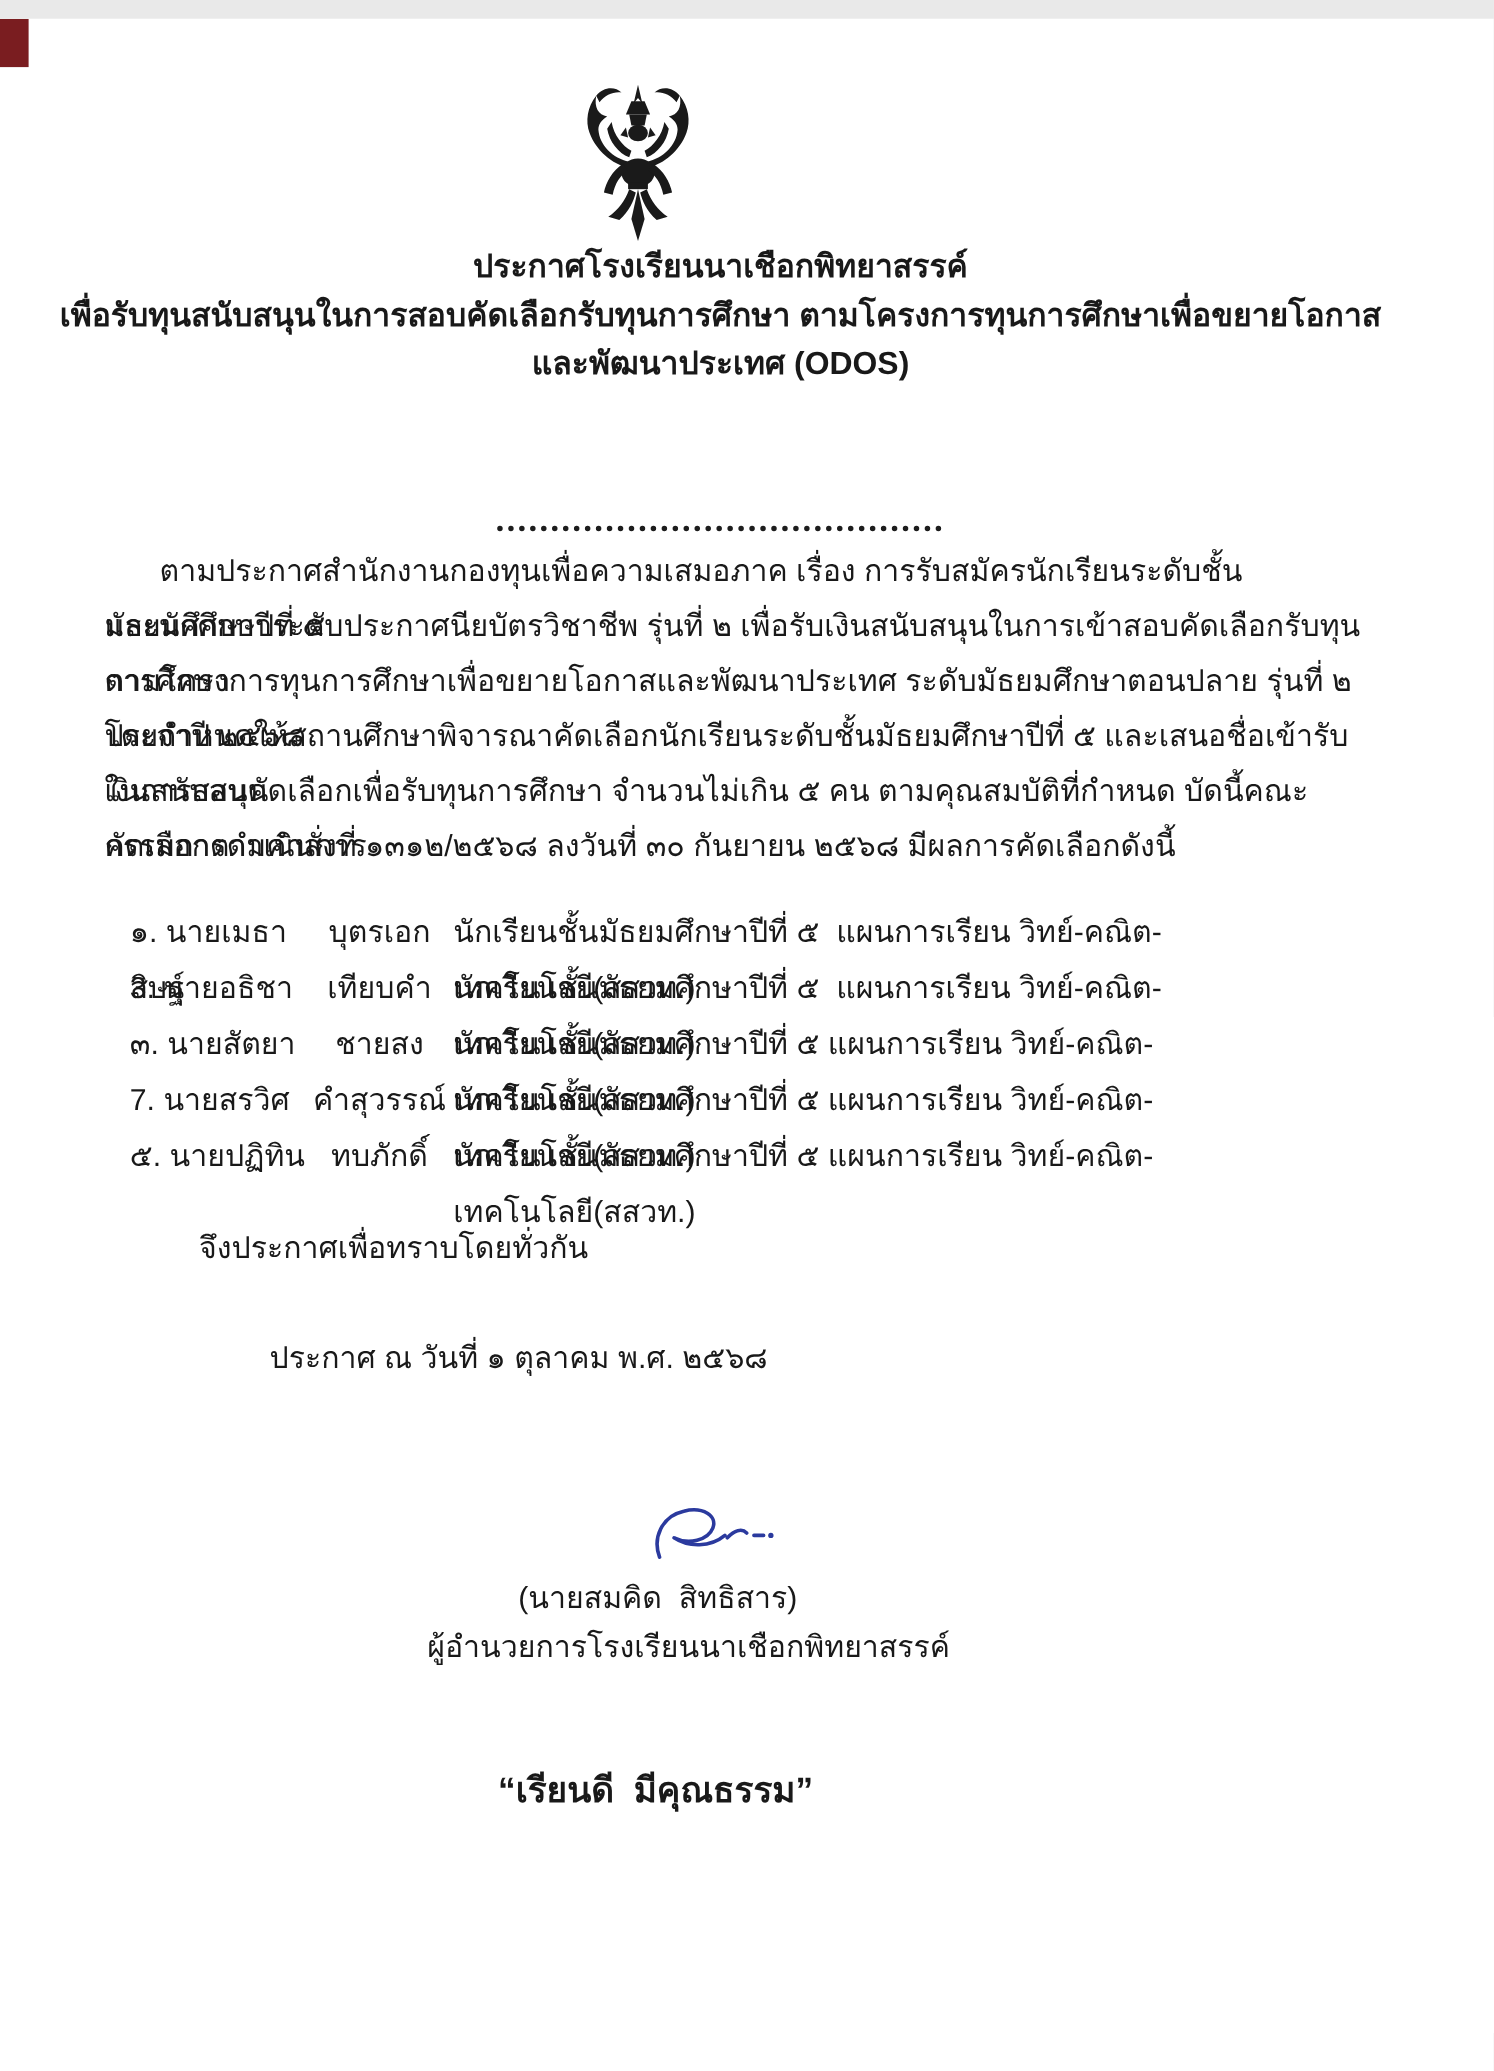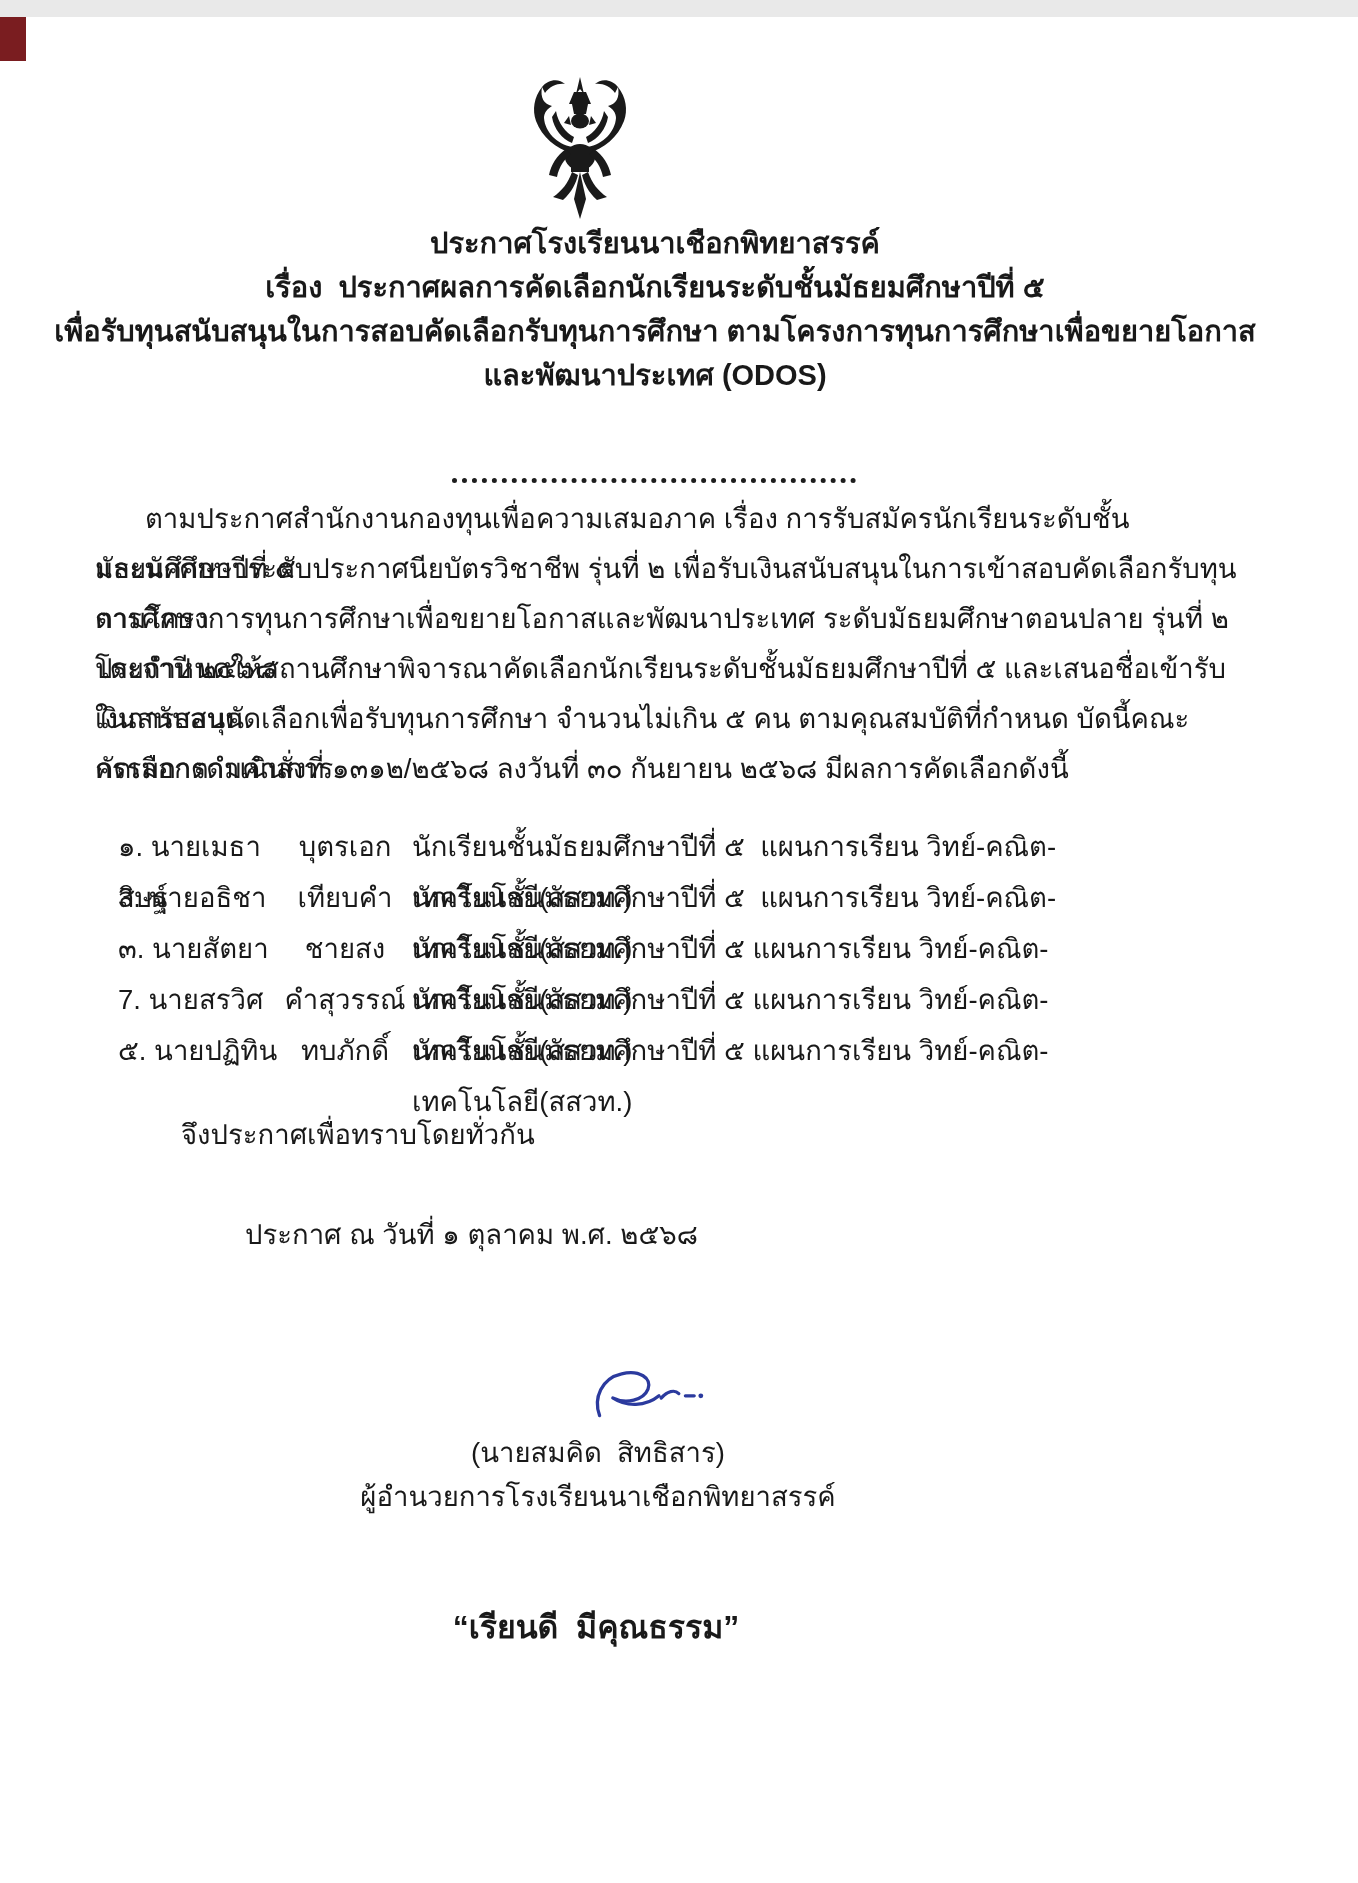--- a/index.html
+++ b/index.html
@@ -31,21 +31,21 @@
   .srow{display:flex;font-size:27.5px;line-height:51px;height:51px;}
   .s-col1{width:160px;flex:0 0 auto;}
   .s-col2{width:134px;flex:0 0 auto;text-align:center;}
   .s-col3{flex:1 1 auto;}
   
   .closing{position:absolute;top:1096px;left:181px;font-size:27.5px;line-height:44px;}
   .dateline{position:absolute;top:1196px;left:245px;font-size:27.5px;line-height:44px;}
   
   .signature{position:absolute;top:1348px;left:578px;width:140px;height:66px;}
   .signer-name{position:absolute;top:1414px;left:0;width:1196px;text-align:center;font-size:27.5px;line-height:44px;}
-  .signer-pos{position:absolute;top:1458px;left:0;width:1196px;text-align:center;font-size:27.5px;line-height:44px;}
+  .signer-pos{position:absolute;top:1458px;left:0;width:1196px;text-align:center;font-size:27.5px;line-height:44px;padding-left:28px;}
   
   .motto{position:absolute;top:1586px;left:0;width:1192px;text-align:center;font-weight:bold;font-size:32px;line-height:48px;}
 </style>
 </head>
 <body>
 
 <div class="page">
 
   <svg class="artifact" width="28" height="46" aria-hidden="true">
     <rect x="0" y="0" width="26" height="44" fill="#7a1d20"></rect>
@@ -76,21 +76,20 @@
     <path d="M80 72 C89 78 95 88 97 98 L89 100 C87 90 82 82 75 78 Z"></path>
 
     <path d="M58 95 C54 106 48 114 39 120 L49 123 C58 115 62 106 64 98 Z"></path>
     <path d="M74 95 C78 106 84 114 93 120 L83 123 C74 115 70 106 68 98 Z"></path>
 
     <path d="M66 95 L72 122 L66 142 L60 122 Z"></path>
   </svg>
 
   <div class="header">
     <div class="line t">ประกาศโรงเรียนนาเชือกพิทยาสรรค์</div>
-    <div class="line t">เรื่อง  ประกาศผลการคัดเลือกนักเรียนระดับชั้นมัธยมศึกษาปีที่ ๕</div>
     <div class="line t">เพื่อรับทุนสนับสนุนในการสอบคัดเลือกรับทุนการศึกษา ตามโครงการทุนการศึกษาเพื่อขยายโอกาส</div>
     <div class="line t">และพัฒนาประเทศ (ODOS)</div>
   </div>
 
   <div class="divider"></div>
 
   <div class="body-par">
     <div class="bline first t">ตามประกาศสำนักงานกองทุนเพื่อความเสมอภาค เรื่อง การรับสมัครนักเรียนระดับชั้นมัธยมศึกษาปีที่ ๕</div>
     <div class="bline t">และนักศึกษาระดับประกาศนียบัตรวิชาชีพ รุ่นที่ ๒ เพื่อรับเงินสนับสนุนในการเข้าสอบคัดเลือกรับทุนการศึกษา</div>
     <div class="bline t">ตามโครงการทุนการศึกษาเพื่อขยายโอกาสและพัฒนาประเทศ ระดับมัธยมศึกษาตอนปลาย รุ่นที่ ๒  ประจำปี ๒๕๖๘</div>

